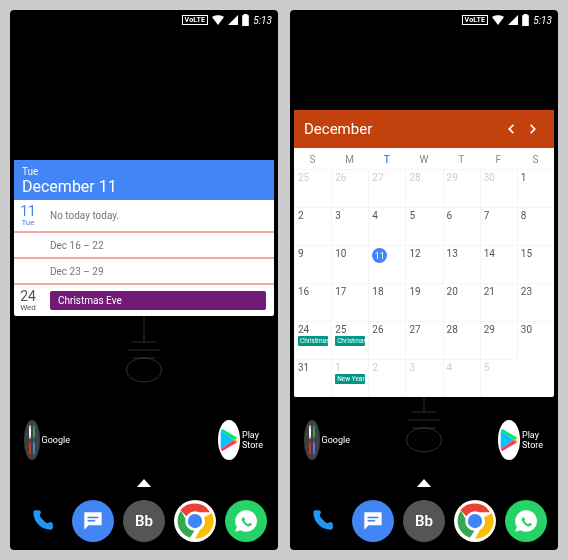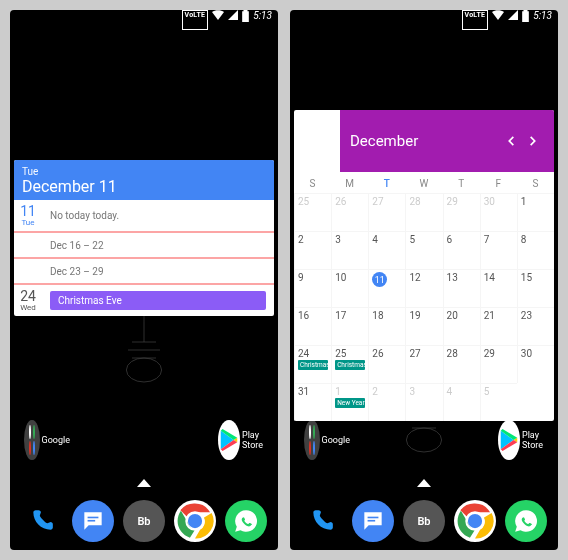--- a/index.html
+++ b/index.html
@@ -23,20 +23,21 @@
     height: 540px;
     background: #000;
     border-radius: 4px;
     position: relative;
     overflow: hidden;
   }
   
   .status-bar {
     height: 20px;
     display: flex;
+    align-items: center;
     justify-content: flex-end;
     padding: 0 6px;
     gap: 4px;
     color: #fff;
     font-size: 10px;
   }
   .volte-badge {
     border: 1px solid #fff;
     padding: 0 2px;
     font-size: 7px;
@@ -87,47 +88,46 @@
   .agenda-row .date-col .d-dow { font-size: 8px; display: block; }
   .agenda-row .content-col {
     flex: 1;
     padding: 6px 8px;
     color: #777;
     font-size: 10px;
     display: flex;
     align-items: center;
   }
   .event-chip {
-    background: #8b5cf6;
+    background: #701a75;
     color: #fff;
     border-radius: 2px;
     padding: 4px 8px;
     font-size: 10px;
     flex: 1;
   }
 
   
   .month-widget {
     position: absolute;
     top: 100px;
     left: 4px;
     right: 4px;
     background: #fff;
     border-radius: 2px;
     overflow: hidden;
     font-size: 10px;
     box-shadow: 0 1px 4px rgba(0,0,0,.3);
   }
   .month-header {
-    background: #a21caf;
-    color: #fff;
-    padding: 20px 10px;
+    background: #c2410c;
+    color: #fff;
+    padding: 8px 10px;
     display: flex;
     align-items: center;
-    margin-left: 46px;
   }
   .month-title {
     flex: 1;
     font-size: 15px;
     font-weight: 400;
   }
   .month-nav {
     color: #fff;
     padding: 4px;
     display: inline-flex;
@@ -252,21 +252,21 @@
   .dock-icon {
     width: 42px;
     height: 42px;
     border-radius: 50%;
     display: flex;
     align-items: center;
     justify-content: center;
   }
   .dock-phone { background: transparent; }
   .dock-msg { background: #4285f4; }
-  .dock-bb { background: #555; color: #fff; font-weight: 600; font-size: 11px; }
+  .dock-bb { background: #555; color: #fff; font-weight: 600; font-size: 15px; }
   .dock-chrome { background: #fff; }
   .dock-wa { background: #25d366; }
   .dock-icon svg { width: 26px; height: 26px; }
   .dock-chrome svg { width: 38px; height: 38px; }
 
 </style>
 </head>
 <body>
 
 <div class="screens-wrap">

